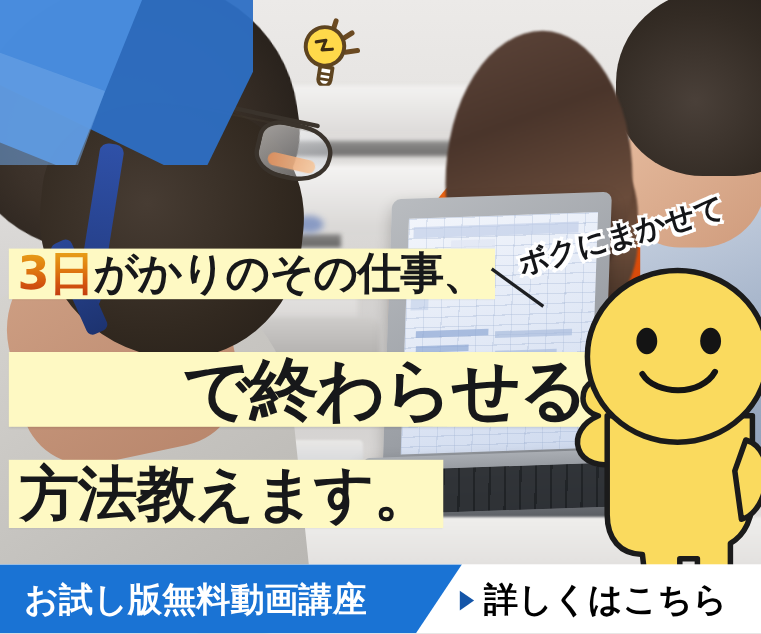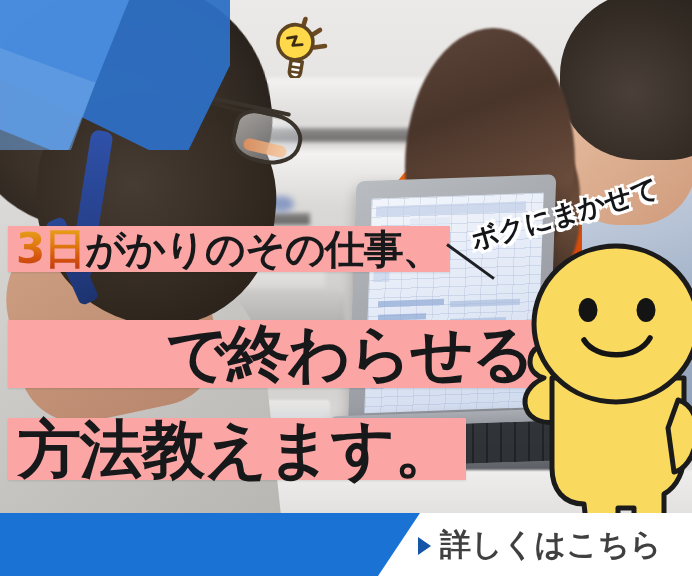--- a/index.html
+++ b/index.html
@@ -232,21 +232,21 @@
     position:absolute; left:-90px; top:50px; width:170px; height:120px;
     background:#6fa6e6; transform:rotate(20deg); opacity:.55;
   }
 
   
   .bulb{ position:absolute; left:262px; top:10px; width:72px; height:68px; }
 
   
   .hl-box{
     position:absolute;
-    background:#fca5a5;
+    background:#fef9c3;
     display:flex; align-items:center;
     white-space:nowrap;
     box-shadow:0 1px 2px rgba(0,0,0,.10);
   }
   .hl1{ left:8px;  top:226px; height:46px; padding:0 8px; }
   .hl2{ left:8px;  top:320px; height:68px; padding:16px 6px; }
   .hl3{ left:8px;  top:418px; height:62px; padding:0 10px; }
 
   .jp{ font-family:"DejaVu Sans","Liberation Sans",sans-serif; }
 
@@ -267,21 +267,21 @@
     letter-spacing:-4px;
     background:linear-gradient(180deg,#f0b414 0%, #e98f0f 30%, #dd5c0d 62%, #c8380f 100%);
     -webkit-background-clip:text; background-clip:text;
     color:transparent; -webkit-text-fill-color:transparent;
     text-shadow:0 0 0 rgba(0,0,0,0);
     filter:drop-shadow(0 0 3px rgba(255,255,255,.95)) drop-shadow(0 0 2px rgba(255,255,255,.9));
     z-index:6;
   }
   .hl2 .blk{ font-size:62px; line-height:1; letter-spacing:-2px; padding-left:152px; }
 
-  .hl3 .blk{ font-size:63px; line-height:1; letter-spacing:-1px; }
+  .hl3 .blk{ font-size:54px; line-height:1; letter-spacing:-1px; }
 
   
   .leader{
     position:absolute; left:447px; top:243px; width:58px; height:3px;
     background:#1d1f22; transform:rotate(36deg); transform-origin:left center;
     z-index:5;
   }
 
   
   .speech{
@@ -313,21 +313,21 @@
   }
   .bot-left-label{
     position:absolute; left:22px; top:0; height:63px;
     display:flex; align-items:center;
     color:#fff; font-weight:bold; font-size:31px; letter-spacing:0px;
     white-space:nowrap;
   }
   .bot-right{
     position:absolute; left:418px; top:0; height:63px;
     display:flex; align-items:center; gap:9px;
-    color:#404040; font-weight:bold; font-size:31px; white-space:nowrap;
+    color:#000000; font-weight:bold; font-size:31px; white-space:nowrap;
   }
   .tri{
     width:0;height:0;
     border-left:13px solid #1455a8;
     border-top:9px solid transparent;
     border-bottom:9px solid transparent;
     margin-top:2px;
   }
 </style>
 </head>
@@ -450,19 +450,20 @@
     </svg>
   </div>
 
   <div class="hl-box hl3">
     <span class="blk jp">方法教えます。</span>
   </div>
 
   <div class="bottom">
     <div class="bot-white"></div>
     <div class="bot-blue"></div>
+    <div class="bot-left-label jp">お試し版無料動画講座</div>
     <div class="bot-right">
       <span class="tri"></span>
       <span class="jp">詳しくはこちら</span>
     </div>
   </div>
 
 </div>
 
 </body></html>

